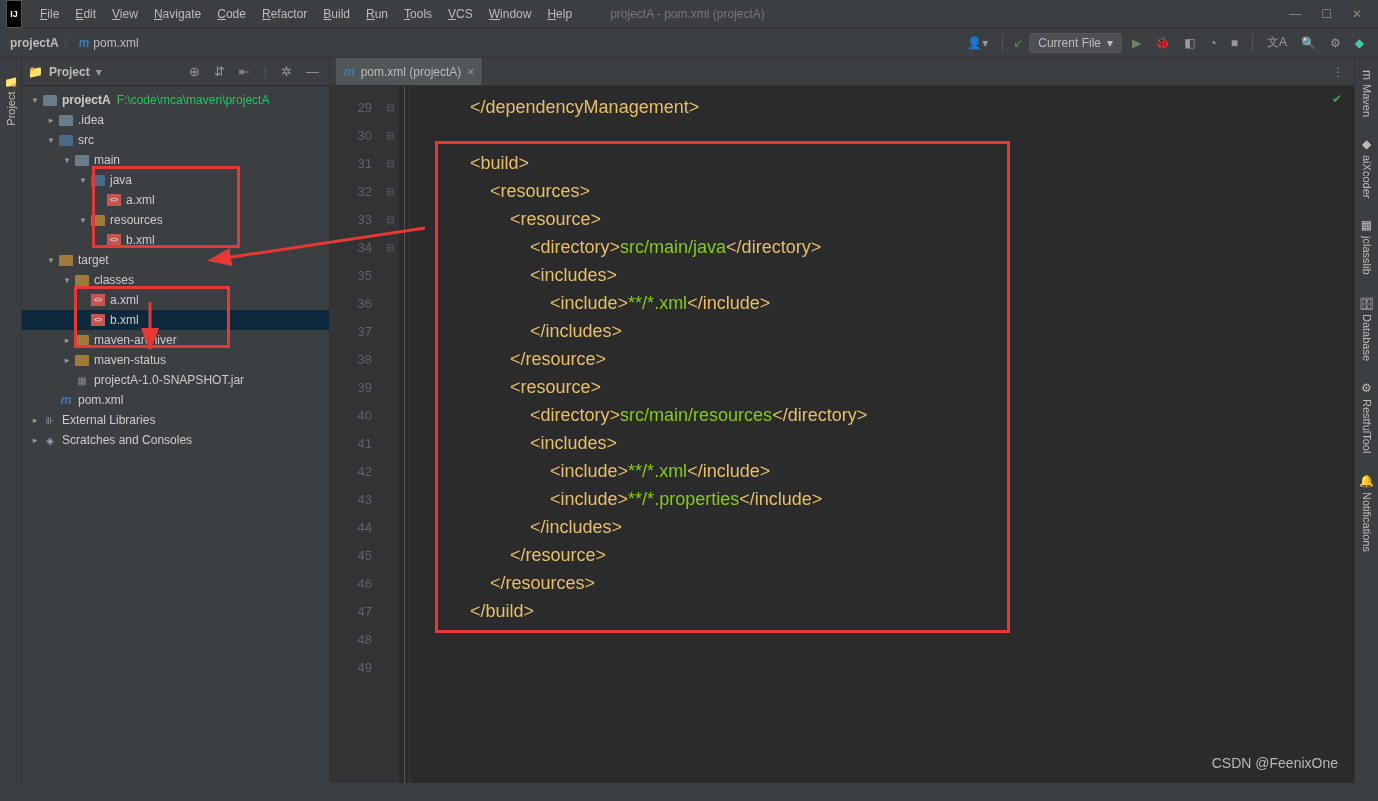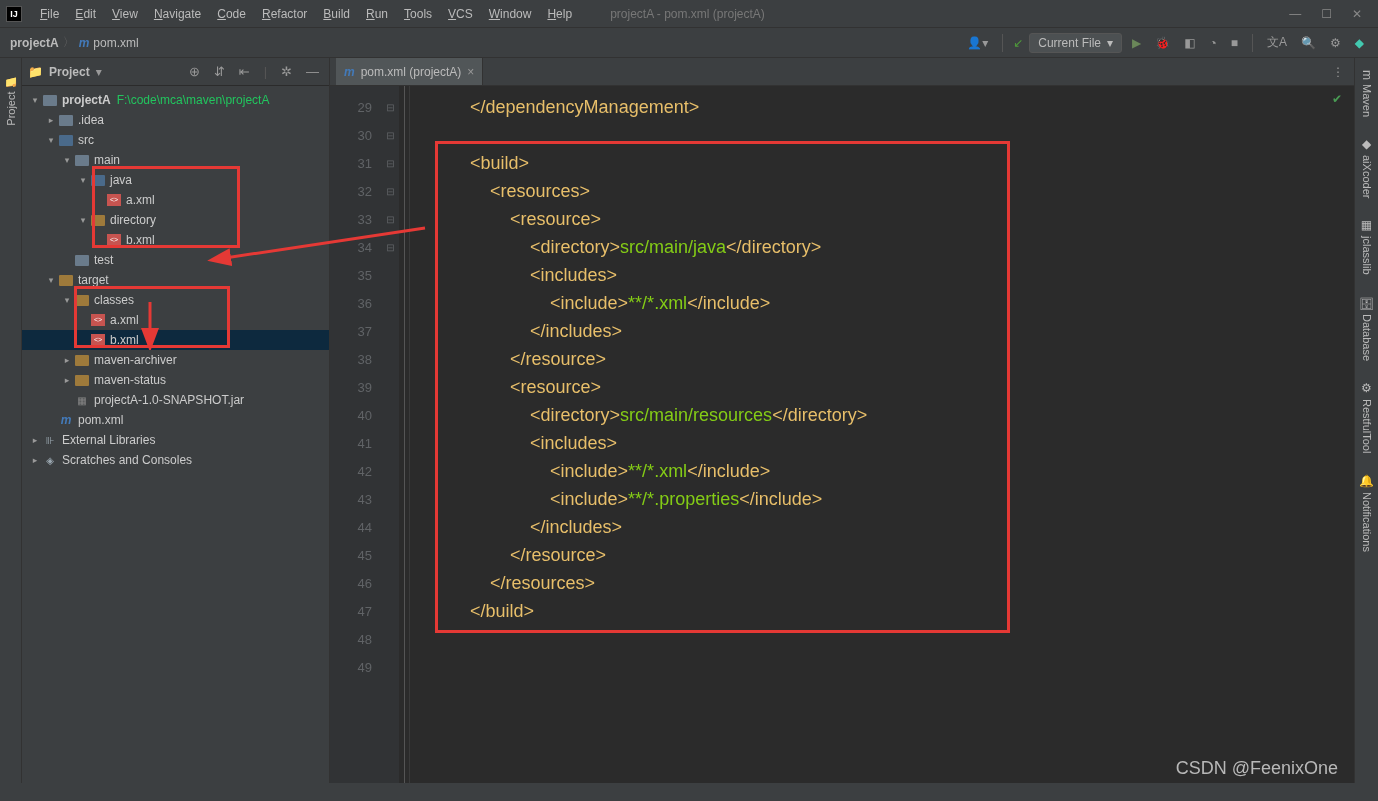--- a/index.html
+++ b/index.html
@@ -1,20 +1,20 @@
 <!DOCTYPE html>
 <html><head>
 <meta charset="utf-8">
 <style>
 * { margin: 0; padding: 0; box-sizing: border-box; font-family: "Segoe UI", sans-serif; }
 body { background: #2b2b2b; color: #bbb; width: 1378px; height: 801px; overflow: hidden; font-size: 12px; position: relative; }
 
 
 .titlebar { height: 28px; background: #3c3f41; display: flex; align-items: center; padding: 0 6px; border-bottom: 1px solid #323232; }
-.titlebar .logo { width: 16px; height: 16px; background: #000; border: 1px solid #555; margin-right: 10px; display: flex; align-items: center; justify-content: center; font-size: 9px; font-weight: bold; color: #fff; }
+.titlebar .logo { width: 16px; height: 28px; background: #000; border: 1px solid #555; margin-right: 10px; display: flex; align-items: center; justify-content: center; font-size: 9px; font-weight: bold; color: #fff; }
 .titlebar .menu-item { padding: 0 8px; color: #bbb; cursor: pointer; }
 .titlebar .menu-item u { text-decoration: underline; }
 .titlebar .title-text { margin-left: 30px; color: #777; }
 .titlebar .win-controls { margin-left: auto; display: flex; gap: 20px; padding-right: 10px; color: #888; }
 
 
 .toolbar { height: 30px; background: #3c3f41; display: flex; align-items: center; padding: 0 10px; border-bottom: 1px solid #323232; }
 .breadcrumb { display: flex; align-items: center; gap: 4px; font-size: 12px; }
 .breadcrumb .sep { color: #666; }
 .breadcrumb .m-icon { color: #437ab9; font-weight: bold; font-style: italic; }
@@ -78,21 +78,21 @@
 .editor-check { position: absolute; top: 6px; right: 12px; color: #499c54; z-index: 10; }
 
 
 .right-strip { width: 24px; background: #3c3f41; border-left: 1px solid #323232; display: flex; flex-direction: column; align-items: center; padding-top: 4px; gap: 4px; }
 .right-strip .rtool { writing-mode: vertical-rl; padding: 8px 2px; font-size: 11px; color: #bbb; cursor: pointer; display: flex; align-items: center; gap: 4px; }
 .right-strip .ricon { font-size: 12px; }
 
 
 .statusbar { height: 18px; background: #3c3f41; display: flex; align-items: center; justify-content: flex-end; padding: 0 12px; font-size: 12px; color: #aaa; }
 
-.watermark { position: absolute; bottom: 22px; right: 40px; color: #b8b8b8; font-size: 18px; z-index: 100; }
+.watermark { position: absolute; bottom: 30px; right: 40px; color: #b8b8b8; font-size: 14px; z-index: 100; }
 </style>
 </head>
 <body>
 
 <div class="titlebar">
   <div class="logo">IJ</div>
   <div id="menus" style="display:flex;">
       <span class="menu-item"><u>F</u>ile</span>
       <span class="menu-item"><u>E</u>dit</span>
       <span class="menu-item"><u>V</u>iew</span>
@@ -215,37 +215,29 @@
             <span class="xml-file">&lt;&gt;</span>
           </span>
           <span class="label">a.xml</span>
         </div>
         <div class="tree-row">
           <span class="indent" style="width:54px"></span>
           <span class="arrow ">▾</span>
           <span class="icon">
             <span class="folder orange"></span>
           </span>
-          <span class="label">directory</span>
+          <span class="label">resources</span>
         </div>
         <div class="tree-row">
           <span class="indent" style="width:70px"></span>
           <span class="arrow empty"></span>
           <span class="icon">
             <span class="xml-file">&lt;&gt;</span>
           </span>
           <span class="label">b.xml</span>
-        </div>
-        <div class="tree-row">
-          <span class="indent" style="width:38px"></span>
-          <span class="arrow empty"></span>
-          <span class="icon">
-            <span class="folder"></span>
-          </span>
-          <span class="label">test</span>
         </div>
         <div class="tree-row">
           <span class="indent" style="width:22px"></span>
           <span class="arrow ">▾</span>
           <span class="icon">
             <span class="folder orange"></span>
           </span>
           <span class="label">target</span>
         </div>
         <div class="tree-row">

